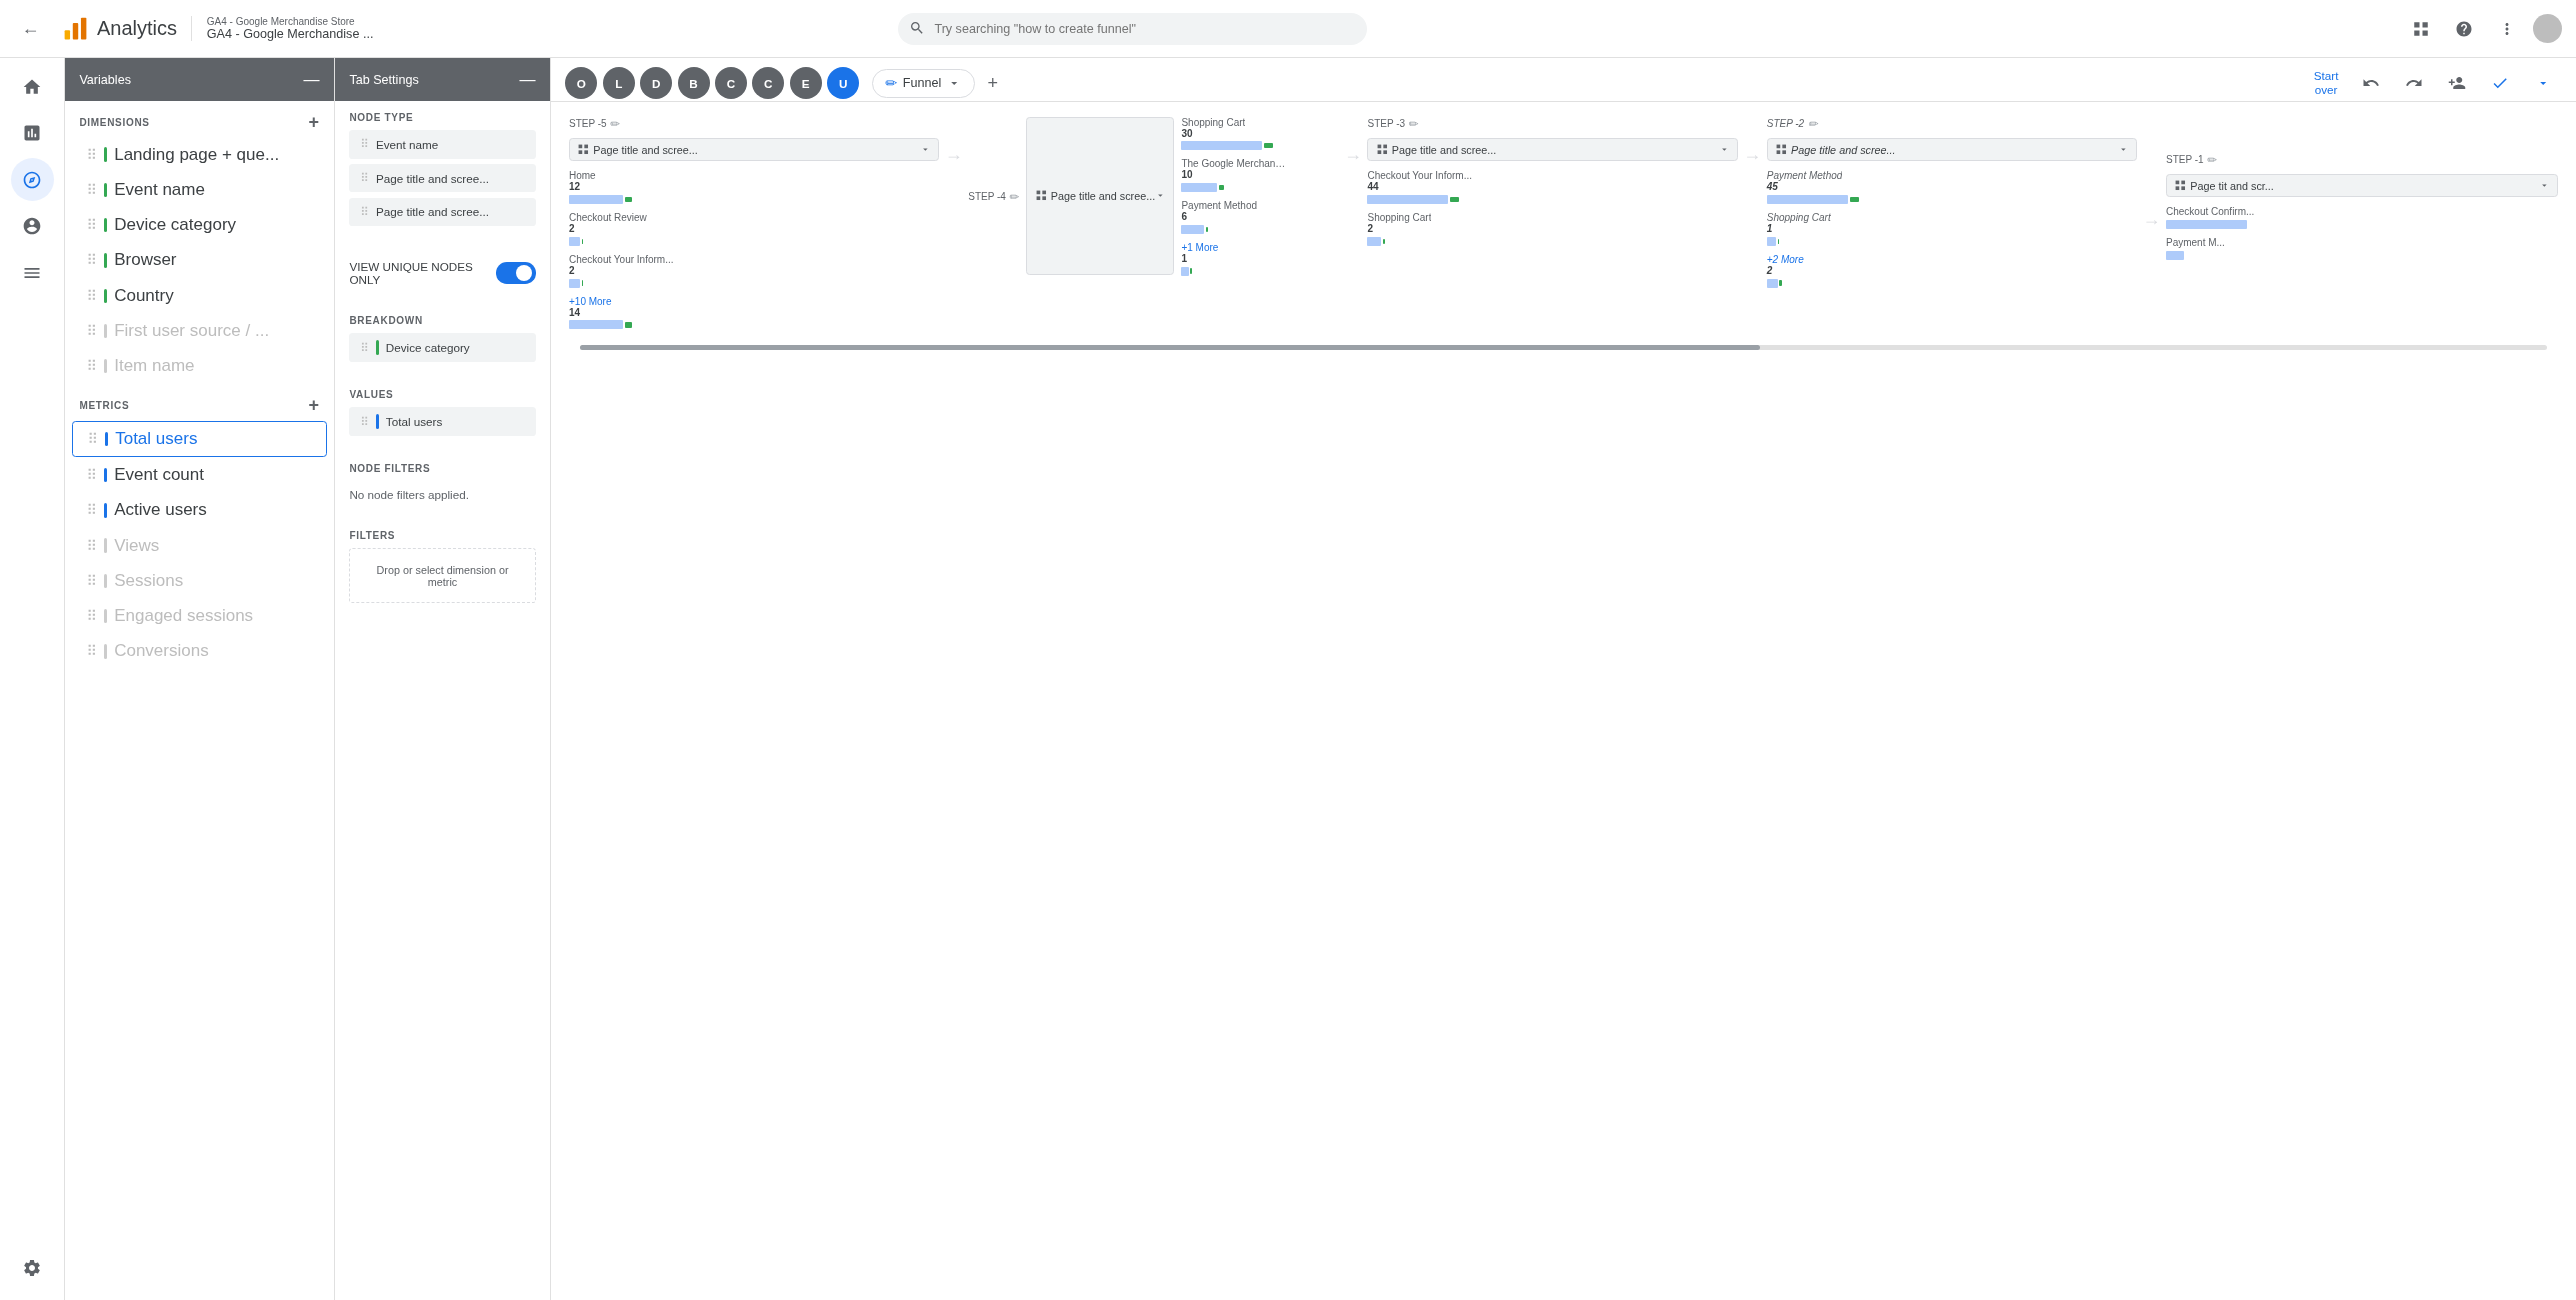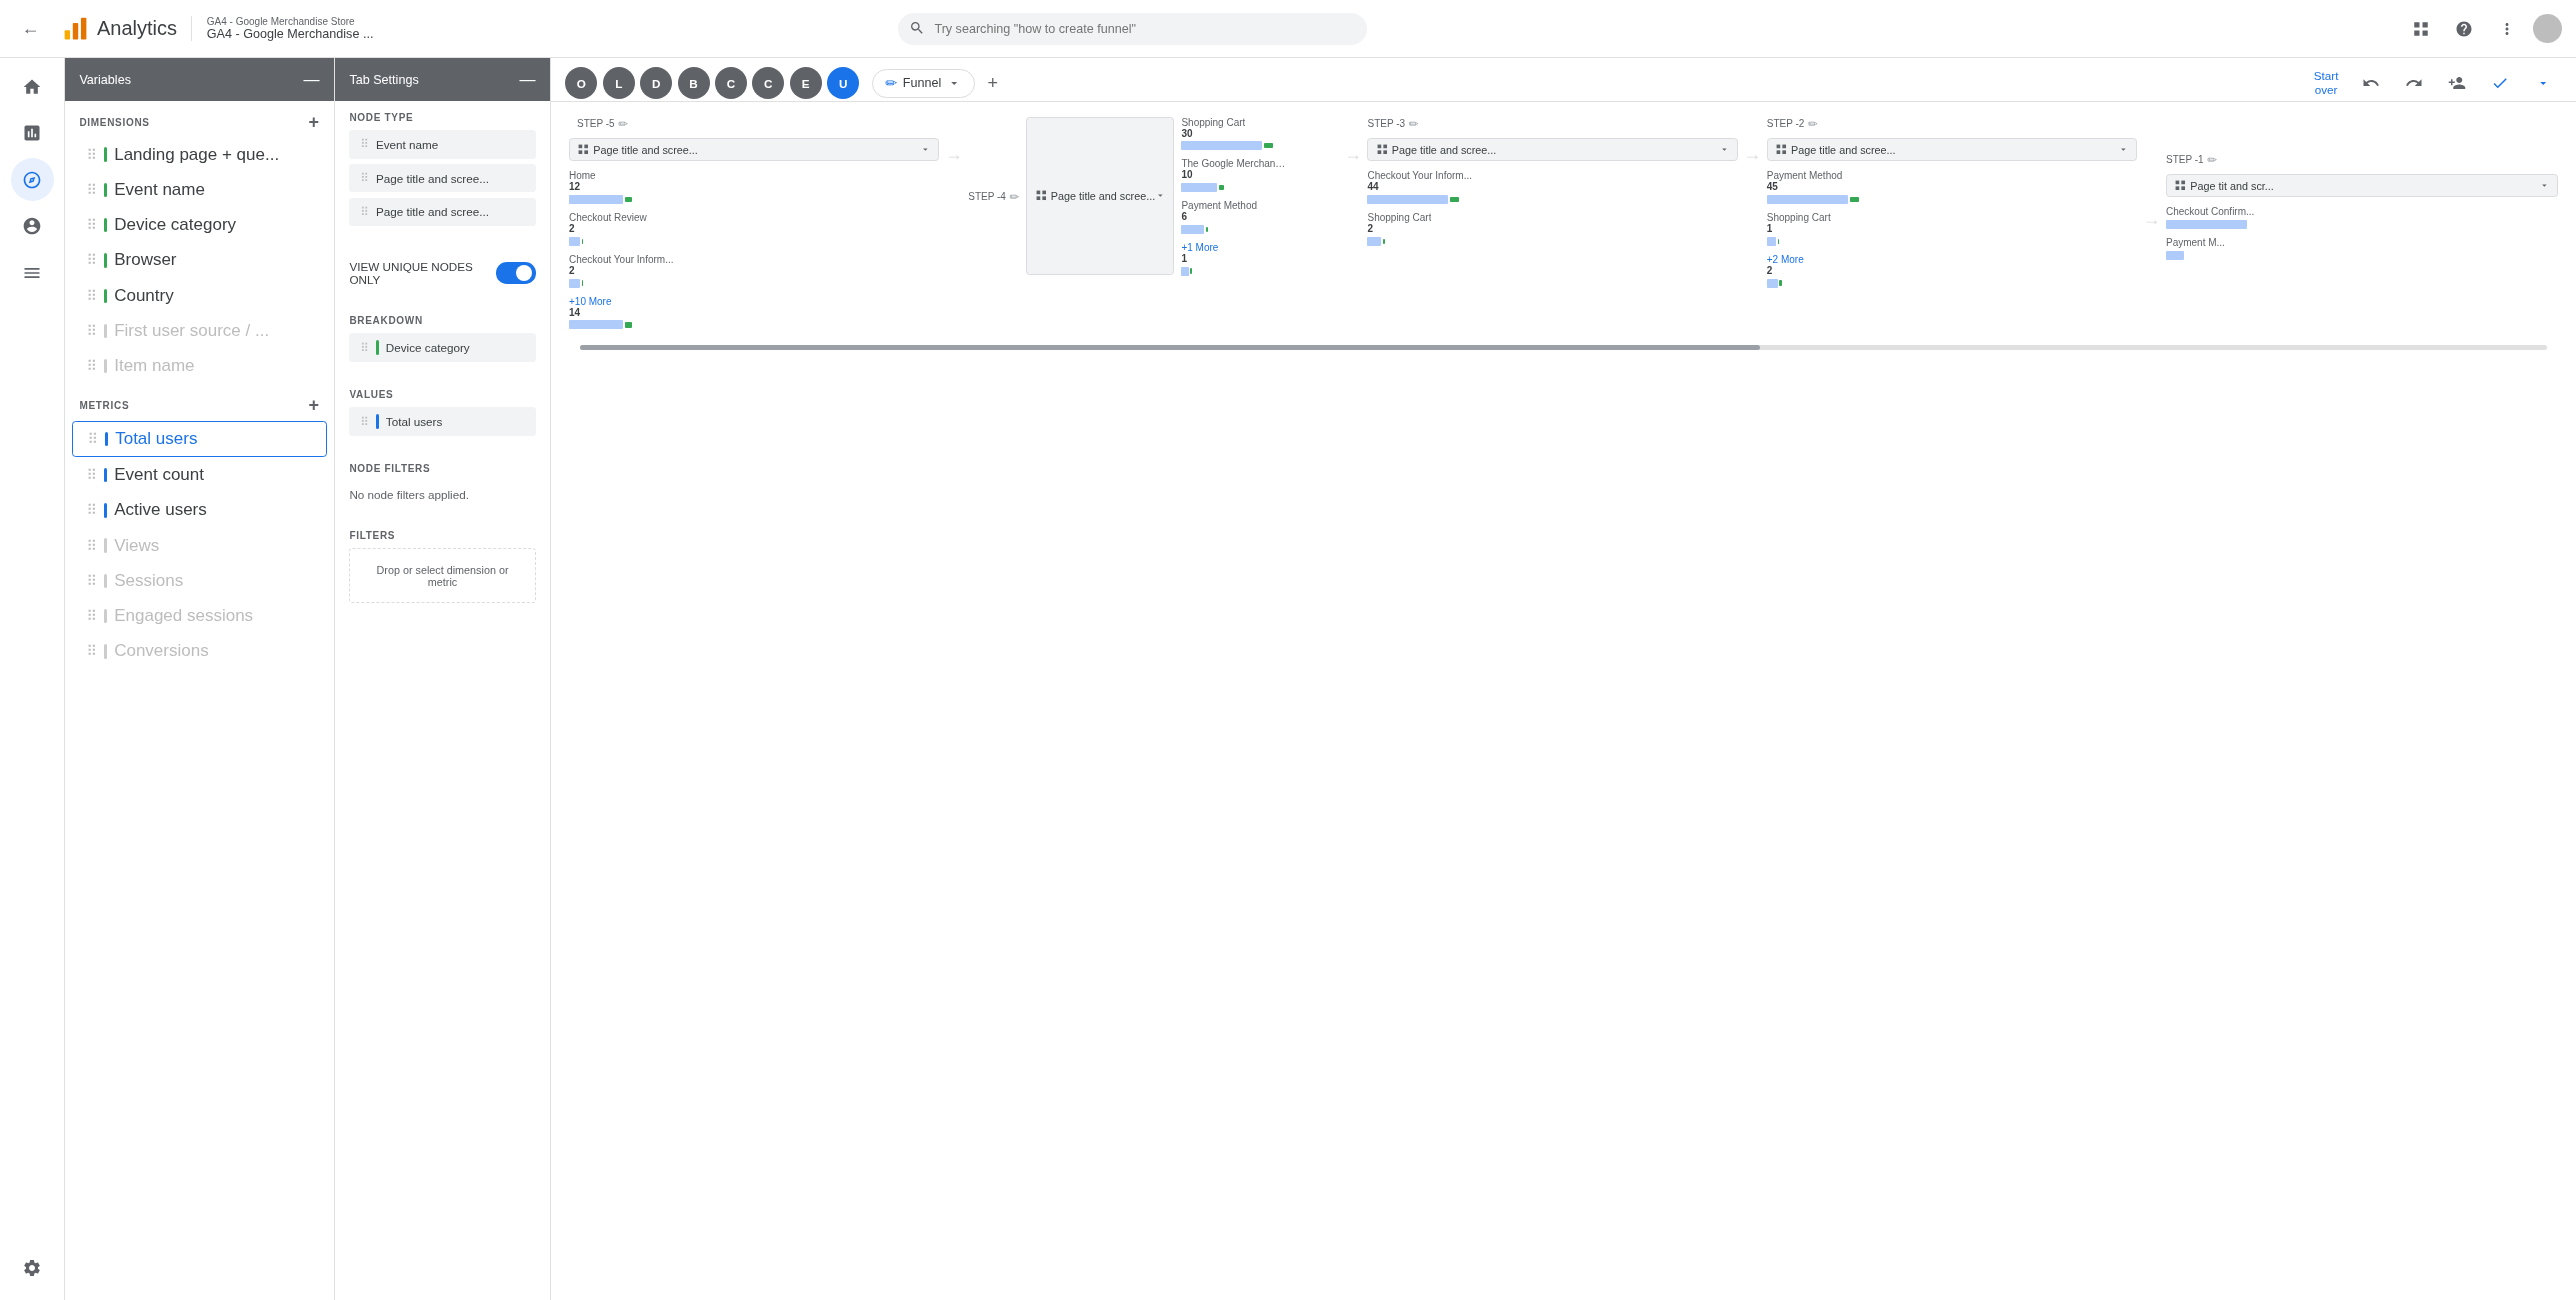--- a/index.html
+++ b/index.html
@@ -396,21 +396,21 @@
           </button>
         </div>
       </div>
 
       <div class="chart-area">
 
         <div id="funnel-chart" style="display:flex;align-items:flex-start;gap:0;min-width:766px;">
             <div style="display: flex; align-items: flex-start; flex: 1 1 0%; min-width: 144px;">
               <div style="flex: 1 1 0%; display: flex; flex-direction: column;">
                 <div style="display: flex; align-items: center; gap: 3.6px; padding: 0px 3.6px 7.2px;">
-    <span style="font-size:10px;color:#5f6368;font-weight:500;margin-left:8px;">STEP -5</span>
+    <span style="font-size:10px;color:#5f6368;font-weight:500;">STEP -5</span>
     <span style="color:#9aa0a6;font-size:11.7px;cursor:pointer;">✏</span>
   </div>
                 <div style="display: flex; align-items: center; justify-content: space-between; padding: 4.5px 7.2px; border: 0.9px solid rgb(218, 220, 224); border-radius: 3.6px; background: rgb(241, 243, 244); font-size: 10.8px; color: rgb(60, 64, 67); cursor: pointer; margin: 0px 3.6px 9px;">
     <span style="display:flex;align-items:center;gap:3.6px;">
       <svg width="12.6" height="12.6" viewBox="0 0 24 24" fill="#5f6368">
                       <rect x="3" y="3" width="7" height="7"></rect>
                       <rect x="14" y="3" width="7" height="7"></rect>
                       <rect x="3" y="14" width="7" height="7"></rect>
                       <rect x="14" y="14" width="7" height="7"></rect>
                     </svg>
@@ -568,21 +568,21 @@
       <div style="font-size:10px;font-weight:700;color:#3c4043;margin-bottom:1.8px;">2</div>
       <div style="display:flex;align-items:center;gap:1.8px;height:10.8px;">
         <div style="height:9px;width:13.5px;background:#aecbfa;border-radius:0.9px;min-width:1.8px;"></div>
         <div style="height:5.4px;width:2.7px;background:#34a853;border-radius:0.9px;min-width:1.8px;"></div>
       </div>
     </div>
                 </div>
               </div>
               <div style="display: flex; align-items: center; color: rgb(218, 220, 224); font-size: 18px; flex-shrink: 0; padding: 27px 1.8px 0px;">→</div>
             </div>
-            <div style="display: flex; align-items: center; flex: 1 1 0%; min-width: 144px;">
+            <div style="display: flex; align-items: center; flex: 1 1 0%; min-width: 144px; font-style: italic;">
               <div style="flex: 1 1 0%; display: flex; flex-direction: column;">
                 <div style="display: flex; align-items: center; gap: 3.6px; padding: 0px 3.6px 7.2px;">
     <span style="font-size:10px;color:#5f6368;font-weight:500;">STEP -2</span>
     <span style="color:#9aa0a6;font-size:11.7px;cursor:pointer;">✏</span>
   </div>
                 <div style="display: flex; align-items: center; justify-content: space-between; padding: 4.5px 7.2px; border: 0.9px solid rgb(218, 220, 224); border-radius: 3.6px; background: rgb(241, 243, 244); font-size: 10.8px; color: rgb(60, 64, 67); cursor: pointer; margin: 0px 3.6px 9px;">
     <span style="display:flex;align-items:center;gap:3.6px;">
       <svg width="12.6" height="12.6" viewBox="0 0 24 24" fill="#5f6368">
                       <rect x="3" y="3" width="7" height="7"></rect>
                       <rect x="14" y="3" width="7" height="7"></rect>

